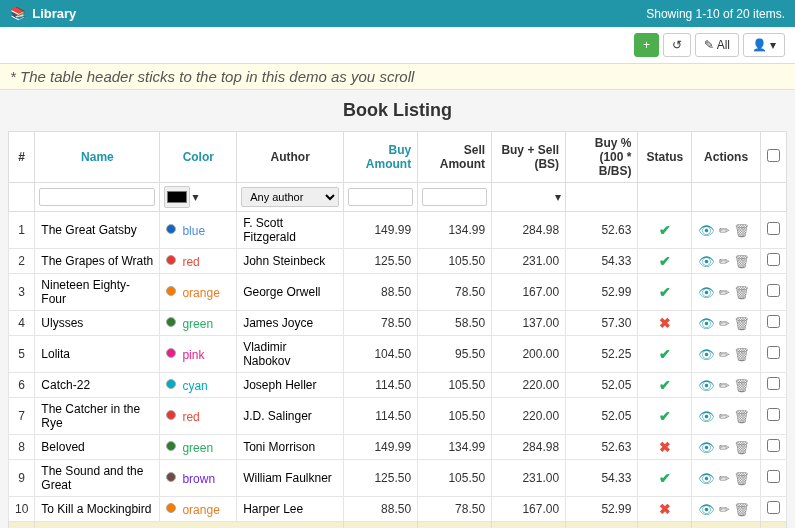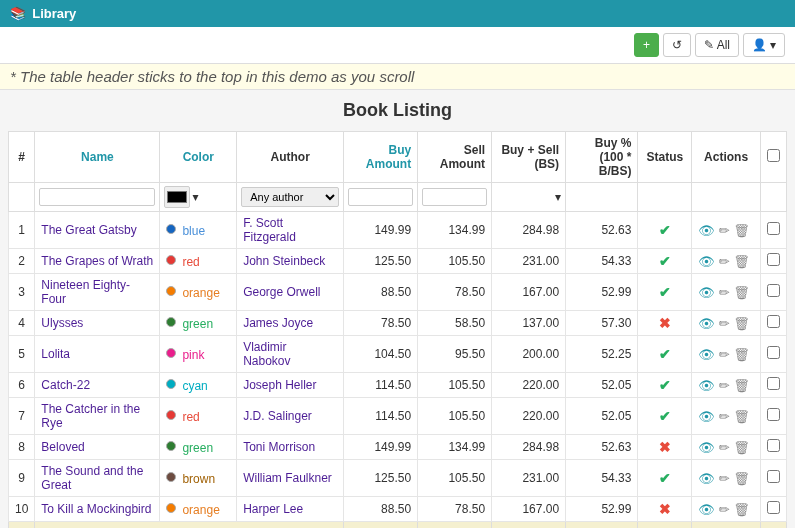--- a/index.html
+++ b/index.html
@@ -113,29 +113,29 @@
     .text-center { text-align: center; }
 
     .color-dot {
       width: 10px; height: 10px;
       border-radius: 50%;
       display: inline-block;
       margin-right: 3px;
       vertical-align: middle;
     }
 
-    .link-style { color: #4c1d95; text-decoration: none; cursor: pointer; }
+    .link-style { color: #000000; text-decoration: none; cursor: pointer; }
 
     .color-text-blue { color: #4a90d9; }
     .color-text-red { color: #e74c3c; }
     .color-text-orange { color: #e67e22; }
     .color-text-green { color: #27ae60; }
     .color-text-pink { color: #e91e8c; }
     .color-text-cyan { color: #00acc1; }
-    .color-text-brown { color: #a16207; }
+    .color-text-brown { color: #6d28d9; }
 
     .action-icons { display: flex; align-items: center; gap: 4px; }
     .action-icon { cursor: pointer; color: #555; font-size: 13px; }
     .action-icon.eye { color: #2196a8; }
     .action-icon.edit { color: #888; }
     .action-icon.trash { color: #888; }
 
     .check-icon { color: #27ae60; font-size: 14px; font-weight: bold; }
     .cross-icon { color: #e74c3c; font-size: 14px; font-weight: bold; }
 
@@ -158,20 +158,21 @@
     #chk-col { width: 25px; }
   </style>
 </head>
 <body>
 
 <div class="app-header">
   <div class="app-header-left">
     <span>📚</span>
     <span>Library</span>
   </div>
+  <div>Showing 1-10 of 20 items.</div>
 </div>
 
 <div class="toolbar">
   <button class="btn btn-green">
     <span>+</span>
   </button>
   <button class="btn btn-default">
     <span>↺</span>
   </button>
   <button class="btn btn-default">

